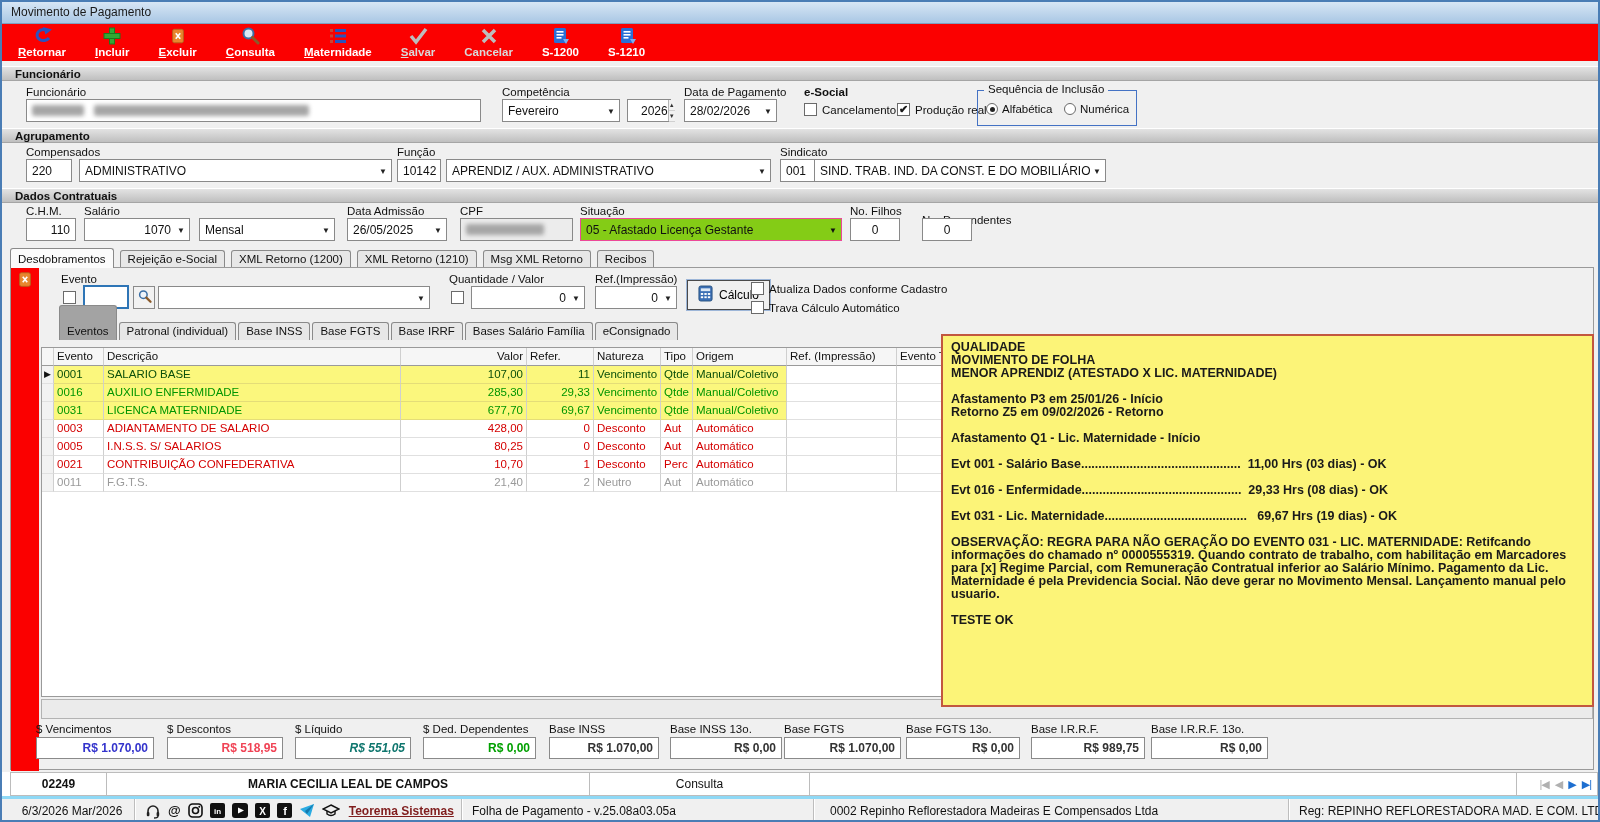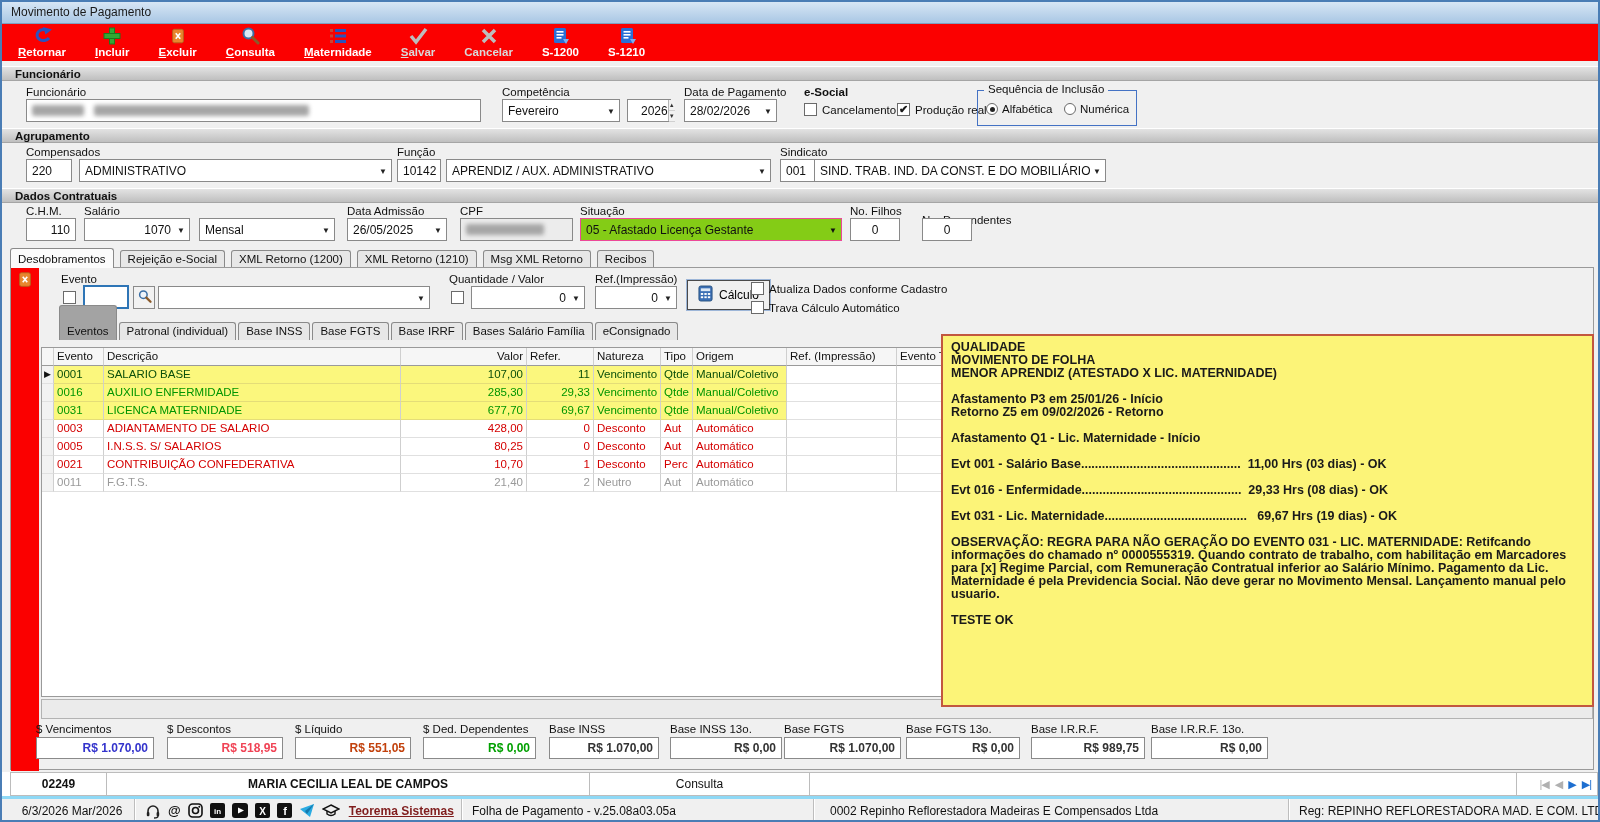--- a/index.html
+++ b/index.html
@@ -542,21 +542,21 @@
         <div class="tot">
           <div class="tot-label">$ Descontos</div>
           <div class="tot-box">
             <span class="tot-val" style="color: rgb(240, 67, 85);">R$ 518,95</span>
           </div>
         </div>
 
         <div class="tot">
           <div class="tot-label">$ Líquido</div>
           <div class="tot-box">
-            <span class="tot-val" style="color: #c2410c;">R$ 551,05</span>
+            <span class="tot-val" style="color: #0f766e; font-style: italic;">R$ 551,05</span>
           </div>
         </div>
 
         <div class="tot">
           <div class="tot-label">$ Ded. Dependentes</div>
           <div class="tot-box">
             <span class="tot-val" style="color: rgb(0, 160, 0);">R$ 0,00</span>
           </div>
         </div>
 

